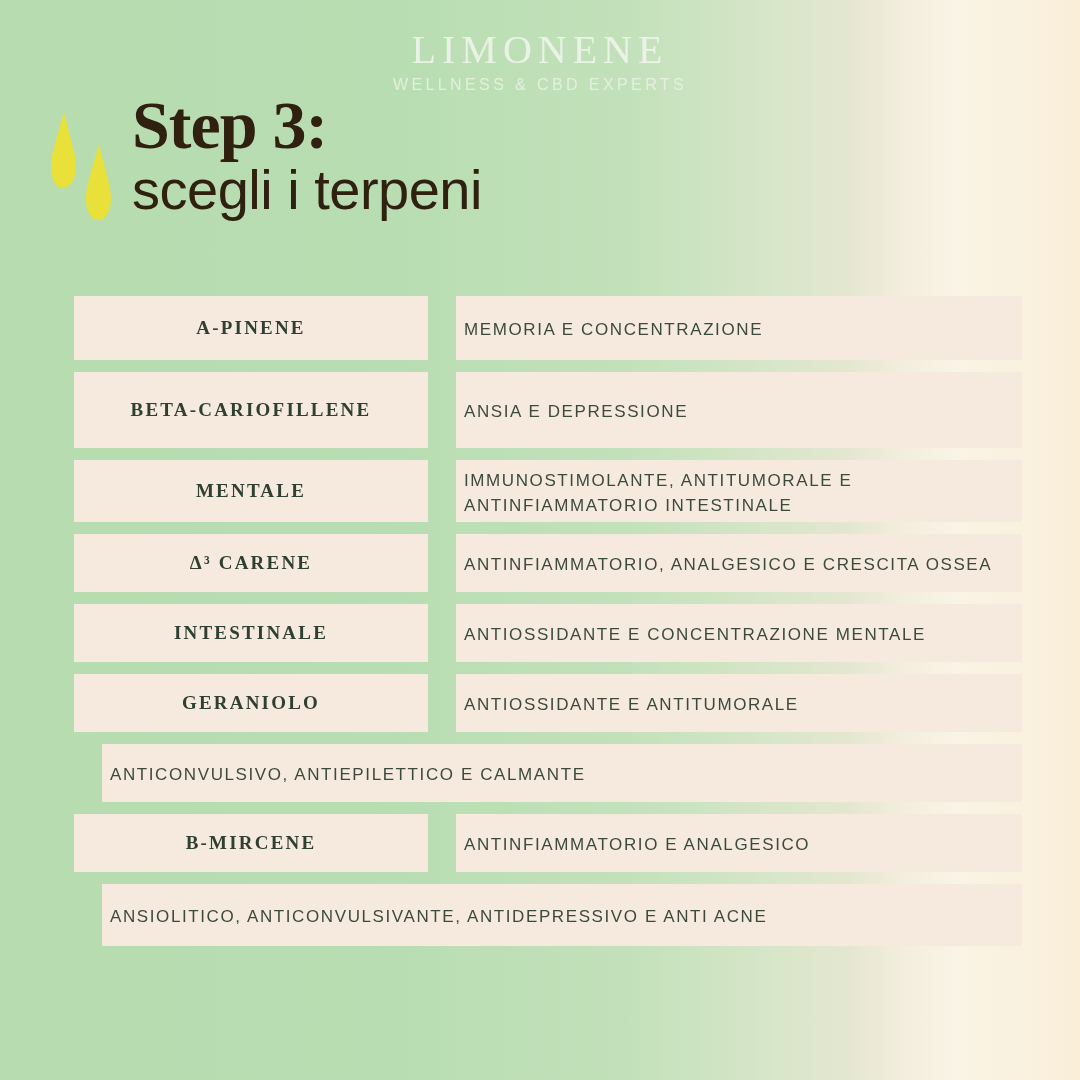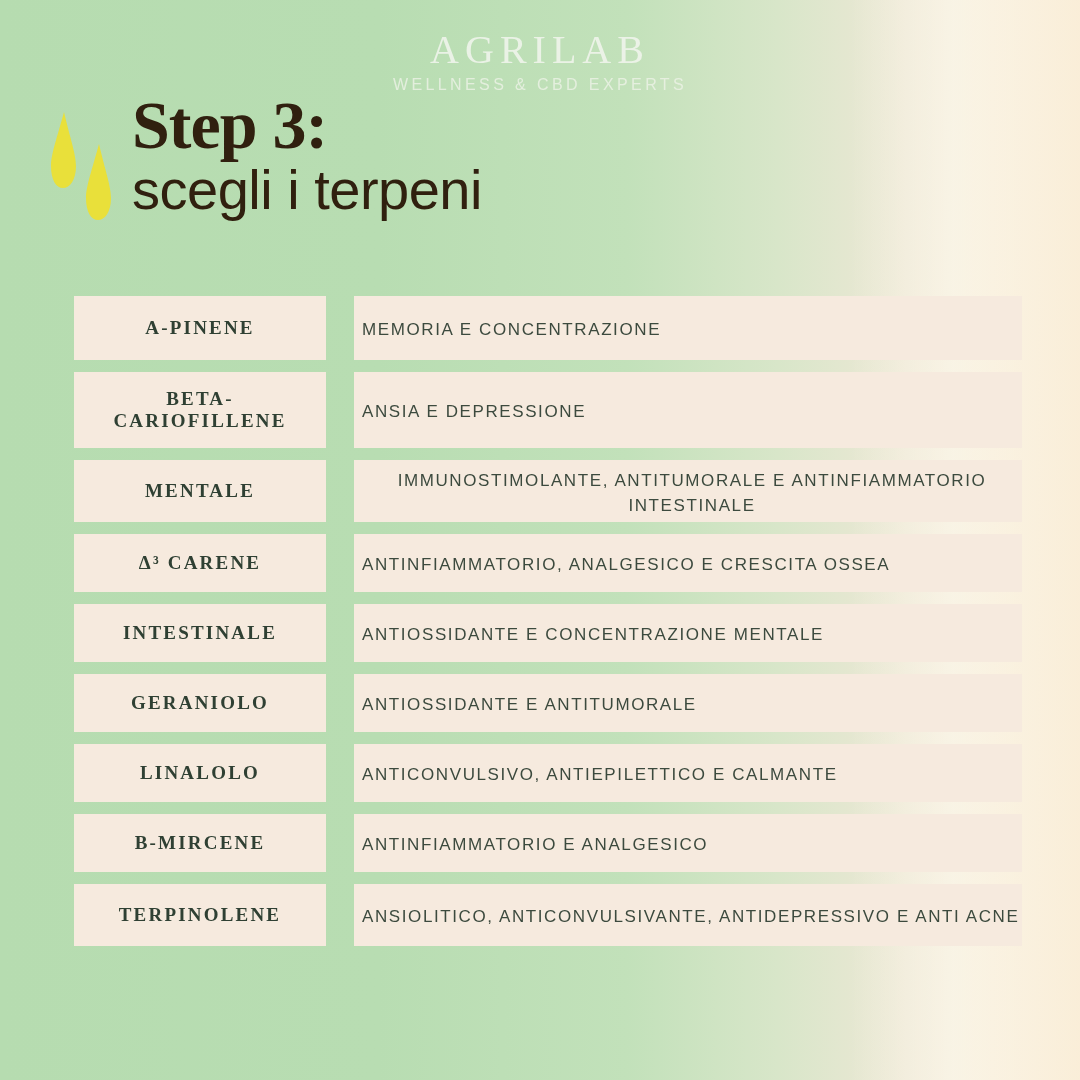--- a/index.html
+++ b/index.html
@@ -105,21 +105,21 @@
     top: 296px;
     width: 948px;
     z-index: 3;
   }
   .row {
     display: flex;
     align-items: stretch;
     margin-bottom: 12px;
   }
   .cell-name {
-    width: 252px;
+    width: 354px;
     background: #f6eade;
     display: flex;
     align-items: center;
     justify-content: center;
     text-align: center;
     padding: 6px 8px;
     box-sizing: border-box;
     font-family: "Liberation Serif", serif;
     font-weight: bold;
     font-size: 19px;
@@ -131,39 +131,38 @@
     margin-left: 28px;
     background: #f6eade;
     display: flex;
     align-items: center;
     padding: 8px 0 4px 8px;
     box-sizing: border-box;
     font-size: 17px;
     letter-spacing: 1.6px;
     color: #3c4a3e;
     line-height: 1.5;
-    text-align: center;
   }
   .r0 .cell-name, .r0 .cell-desc { height: 64px; }
   .r1 .cell-name, .r1 .cell-desc { height: 76px; }
   .r2 .cell-name, .r2 .cell-desc { height: 62px; }
   .r3 .cell-name, .r3 .cell-desc { height: 58px; }
   .r4 .cell-name, .r4 .cell-desc { height: 58px; }
   .r5 .cell-name, .r5 .cell-desc { height: 58px; }
   .r6 .cell-name, .r6 .cell-desc { height: 58px; }
   .r7 .cell-name, .r7 .cell-desc { height: 58px; }
   .r8 .cell-name, .r8 .cell-desc { height: 62px; }
 </style>
 </head>
 <body>
 
 <div class="poster">
 
   <div class="brand">
-    <div class="brand-name">AGRILAB</div>
+    <div class="brand-name">LIMONENE</div>
     <div class="brand-sub">WELLNESS &amp; CBD EXPERTS</div>
   </div>
 
   <div class="drops">
     <svg width="90" height="130" viewBox="0 0 90 130" xmlns="http://www.w3.org/2000/svg">
       <path d="M22 4 C28 30 34 46 34 58 C34 72 28 80 21 80 C14 80 9 72 9 58 C9 46 15 30 22 4 Z" fill="#e9e03a"></path>
       <path d="M57 36 C63 62 69 78 69 90 C69 104 63 112 56 112 C49 112 44 104 44 90 C44 78 50 62 57 36 Z" fill="#e9e03a"></path>
     </svg>
   </div>
 
@@ -198,28 +197,26 @@
       <div class="cell-name">INTESTINALE</div>
       <div class="cell-desc">ANTIOSSIDANTE E CONCENTRAZIONE MENTALE</div>
     </div>
 
     <div class="row r5">
       <div class="cell-name">GERANIOLO</div>
       <div class="cell-desc">ANTIOSSIDANTE E ANTITUMORALE</div>
     </div>
 
     <div class="row r6">
-      <div class="cell-name">LINALOLO</div>
       <div class="cell-desc">ANTICONVULSIVO, ANTIEPILETTICO E CALMANTE</div>
     </div>
 
     <div class="row r7">
       <div class="cell-name">B-MIRCENE</div>
       <div class="cell-desc">ANTINFIAMMATORIO E ANALGESICO</div>
     </div>
 
     <div class="row r8">
-      <div class="cell-name">TERPINOLENE</div>
       <div class="cell-desc">ANSIOLITICO, ANTICONVULSIVANTE, ANTIDEPRESSIVO E ANTI ACNE</div>
     </div>
 
   </div>
 </div>
 
 </body></html>

